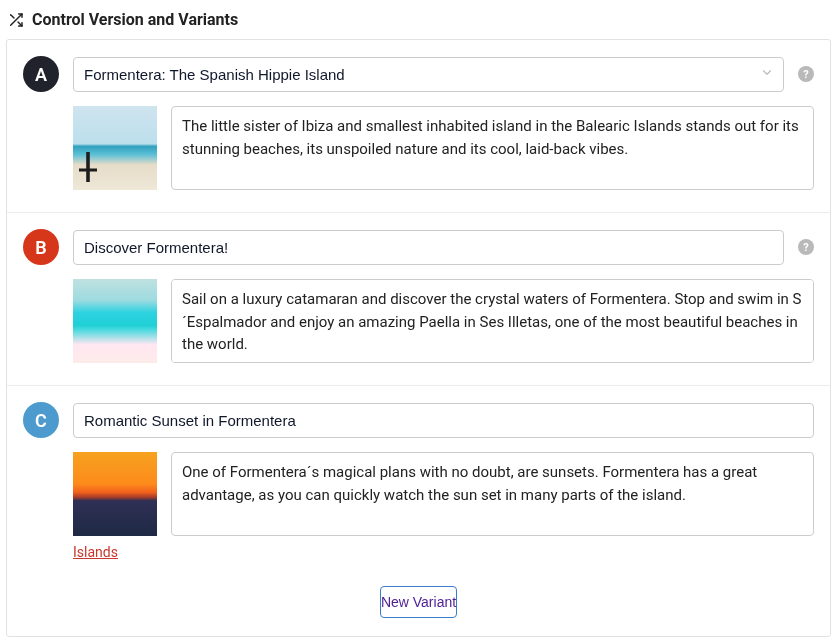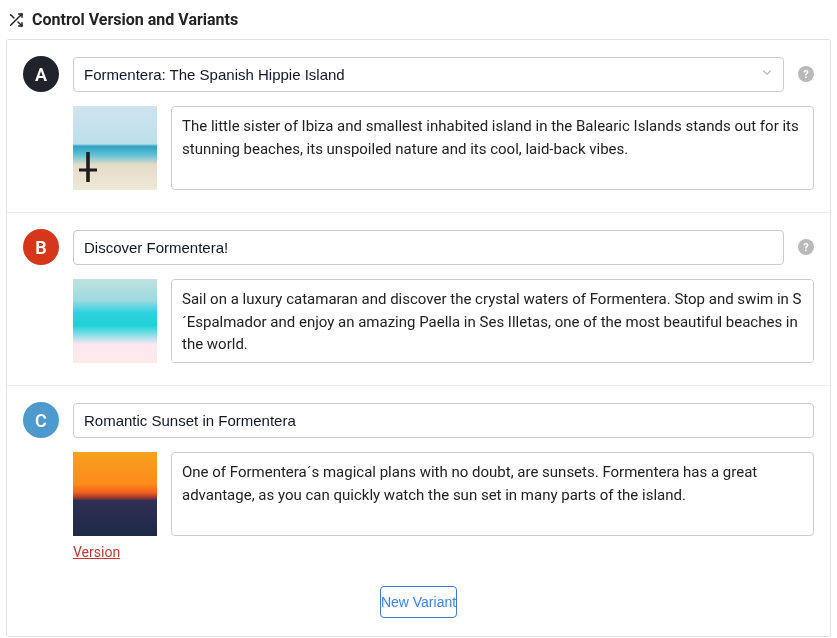--- a/index.html
+++ b/index.html
@@ -124,21 +124,21 @@
     resize: none;
     font-family: inherit;
   }
   .footer {
     display: flex;
     justify-content: center;
     padding: 8px 0 18px 0;
   }
   .btn-new-variant {
     border: 1px solid #3b7ccf;
-    color: #3b82f6;
+    color: #4c1d95;
     background: #fff;
     padding: 7px 0;
     border-radius: 4px;
     font-size: 14px;
     cursor: pointer;
     text-align: right;
   }
   
   .thumb-a { background: linear-gradient(to bottom, #cfe4ef 0%, #bcdfec 45%, #2fa2c0 48%, #5fc0d6 58%, #e6dcc8 70%, #efe8d7 100%); position:relative; }
   .thumb-a::before { content:""; position:absolute; left:6px; bottom:8px; width:18px; height:30px; background:#1d1d1d; clip-path: polygon(40% 0, 60% 0, 60% 55%, 100% 55%, 100% 65%, 60% 65%, 60% 100%, 40% 100%, 40% 65%, 0 65%, 0 55%, 40% 55%);} 
@@ -192,21 +192,21 @@
         </div>
       </div>
       <div class="variant">
         <div class="row-top">
           <div class="badge" style="background: rgb(77, 155, 206);">C</div>
           <div class="title-input-wrap"><input type="text" class="title-input" value="Romantic Sunset in Formentera" style=""></div>
         </div>
         <div class="row-bottom">
           <div class="thumb-col">
             <div class="thumb thumb-c"></div>
-            <a class="delete-link">Version</a>
+            <a class="delete-link">Islands</a>
           </div>
           <textarea class="desc-textarea" style="">One of Formentera´s magical plans with no doubt, are sunsets. Formentera has a great advantage, as you can quickly watch the sun set in many parts of the island.</textarea>
         </div>
       </div>
     </div>
   <div class="footer">
     <button class="btn-new-variant">New Variant</button>
   </div>
 </div>
 

